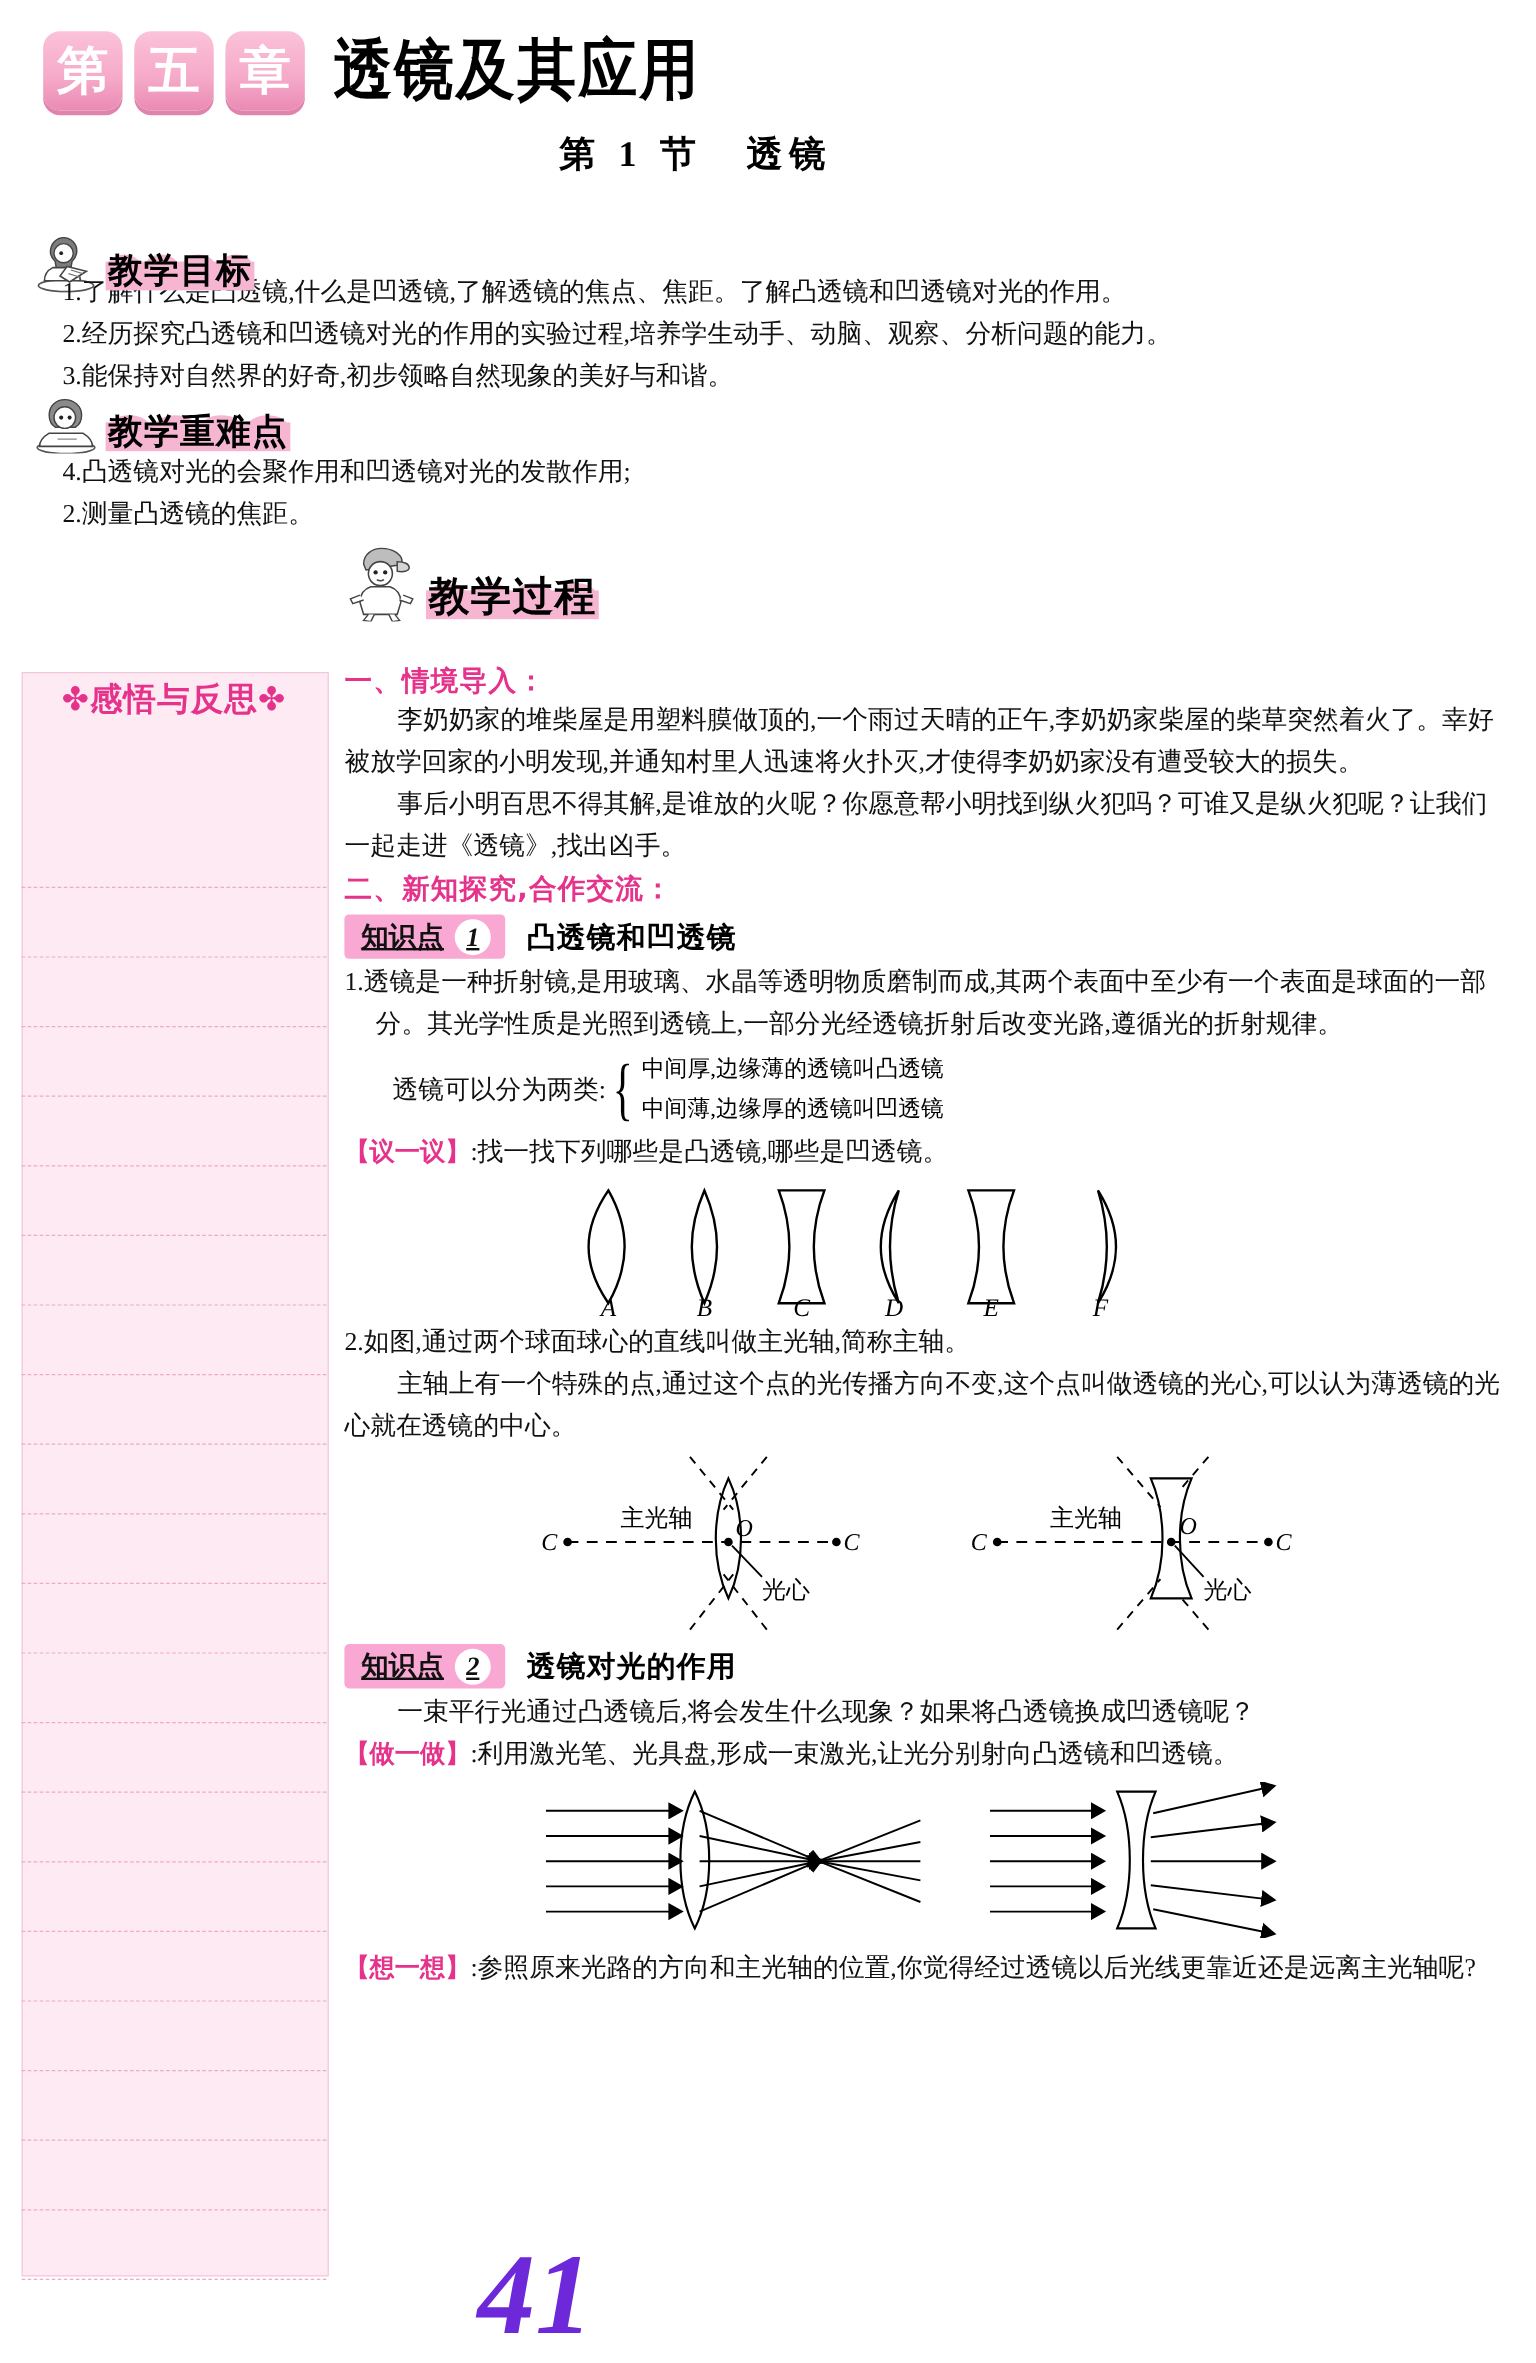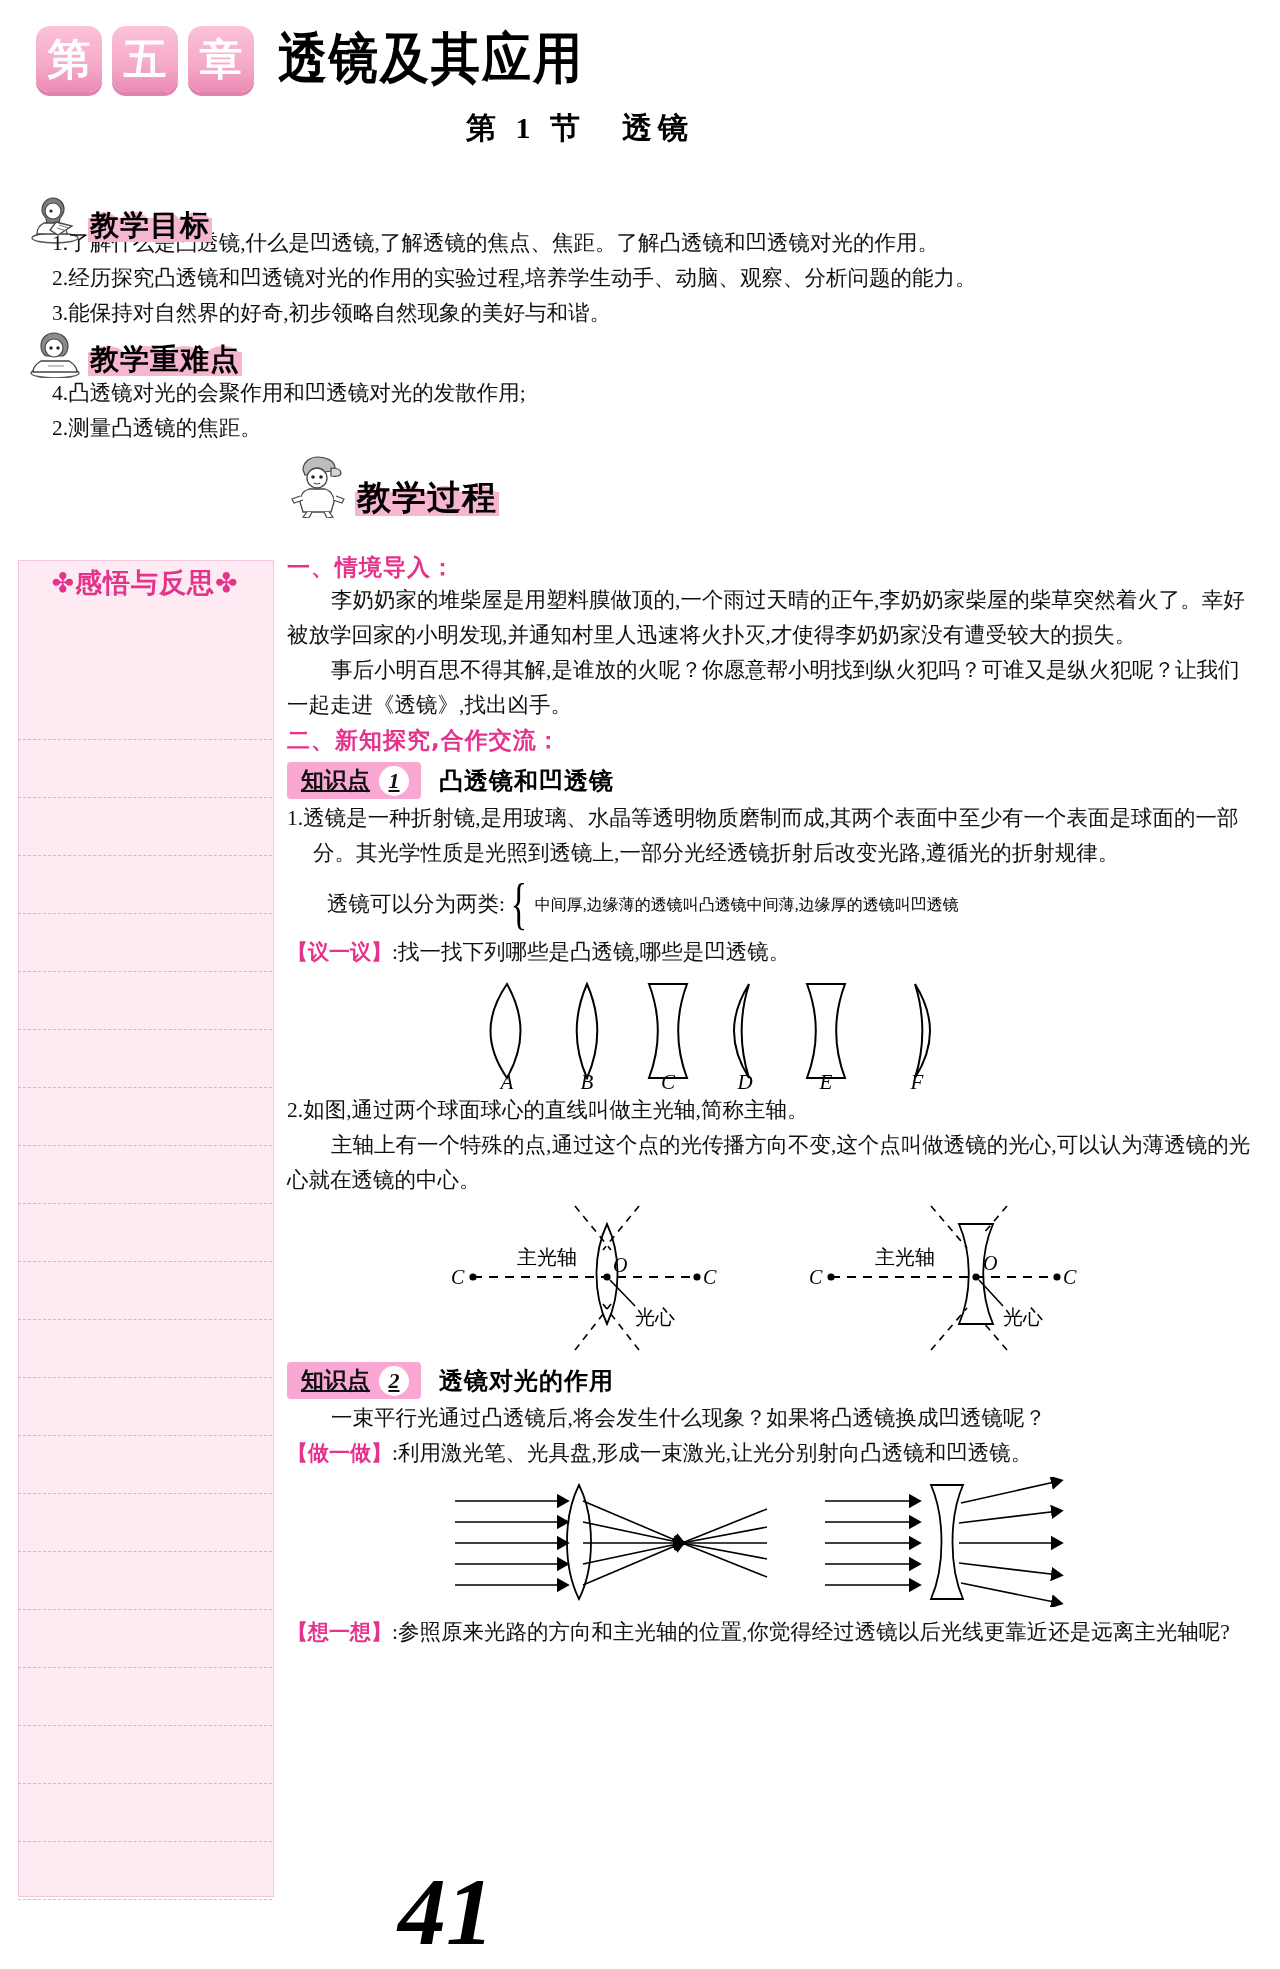--- a/index.html
+++ b/index.html
@@ -106,26 +106,26 @@
     font-size:21px;
   }
   .hang{padding-left:26px;text-indent:-26px;}
   .classify{display:flex;align-items:center;margin:4px 0 2px 0;}
   .classify .lead{font-size:21.5px;padding-left:40px;}
   .brace{
     font-size:58px;line-height:1;margin:0 2px 0 0;
     font-family:"Liberation Serif","DejaVu Serif",serif;
     transform:scaleX(.6);display:inline-block;
   }
-  .classify .rows{display:flex;flex-direction:row;font-size:16px;line-height:33px;text-align:right;}
+  .classify .rows{display:flex;flex-direction:column;font-size:19px;line-height:33px;text-align:right;}
 
   .figwrap{position:relative;width:100%;}
   .pagenum{
     position:absolute;left:398px;top:1856px;
-    font-size:96px;font-style:italic;font-weight:bold;color:#000000;
+    font-size:96px;font-style:italic;font-weight:bold;color:#6d28d9;
     font-family:"Liberation Serif","DejaVu Serif",serif;z-index:0;
   }
   .abovetext{position:relative;z-index:1;}
   svg{display:block;}
 </style>
 </head>
 <body>
 
 <div class="page">
 

